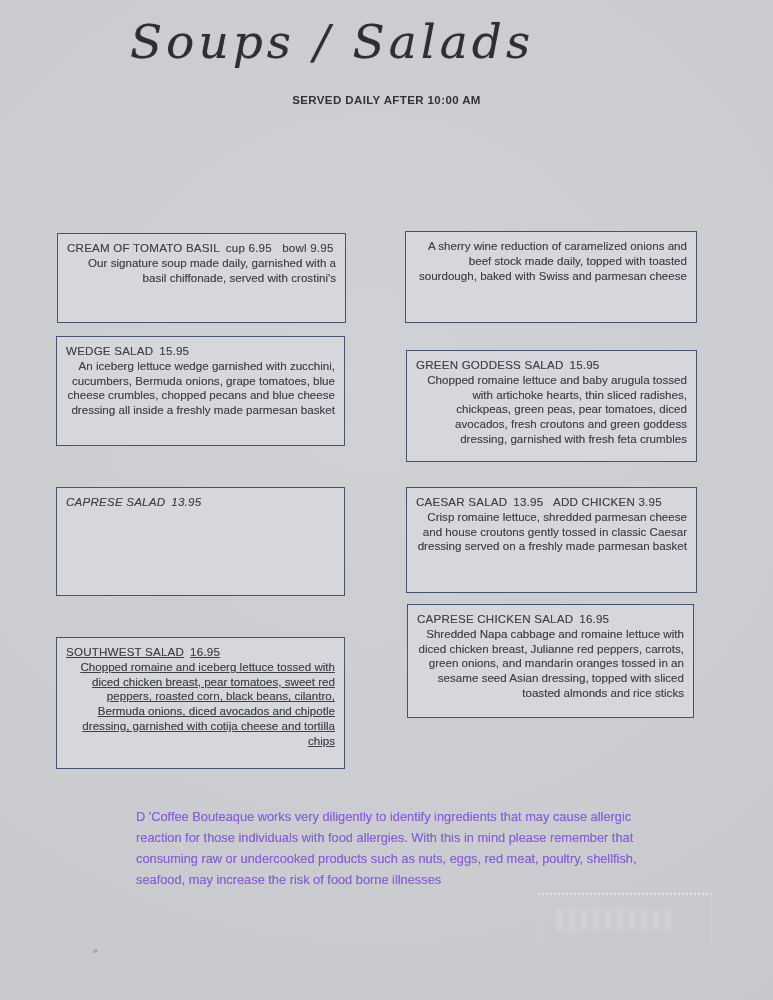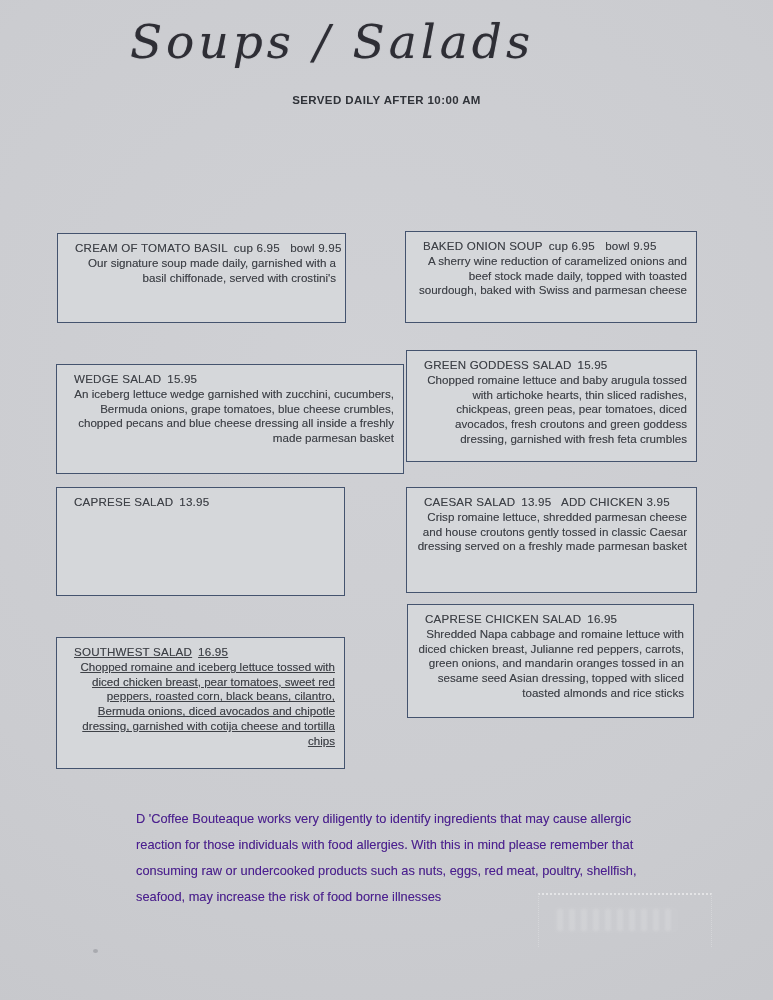--- a/index.html
+++ b/index.html
@@ -52,47 +52,46 @@
     padding: 7px 9px 6px 9px;
     overflow: hidden;
     color: #3e4147;
     font-size: 11.6px;
     line-height: 14.8px;
     text-shadow: 0 0 0.5px rgba(62,65,71,0.45);
   }
   .card-title {
     white-space: pre;
     letter-spacing: 0.2px;
-    margin-left: 8px;
   }
   .card-price {
     margin-left: 6px;
     white-space: pre;
   }
   .card-desc {
     white-space: normal;
     text-align: right;
   }
   
   .card-1 { left: 57px;  top: 233px; width: 289px; height: 90px;  }
   .card-2 { left: 405px; top: 231px; width: 292px; height: 92px;  }
-  .card-3 { left: 56px;  top: 364px; width: 348px; height: 110px; }
+  .card-3 { left: 56px;  top: 336px; width: 289px; height: 110px; }
   .card-4 { left: 406px; top: 350px; width: 291px; height: 112px; }
-  .card-5 { left: 56px;  top: 487px; width: 289px; height: 109px; }
+  .card-5 { left: 56px;  top: 487px; width: 289px; height: 109px; font-style: italic; }
   .card-6 { left: 406px; top: 487px; width: 291px; height: 106px; }
   .card-7 { left: 56px;  top: 637px; width: 289px; height: 132px; text-decoration: underline; }
   .card-8 { left: 407px; top: 604px; width: 287px; height: 114px; }
   .footer-note {
     position: absolute;
     left: 136px;
     top: 806px;
     width: 534px;
     font-size: 12.8px;
-    line-height: 26px;
-    color: #4c1d95;
+    line-height: 21px;
+    color: #8b5cf6;
     text-shadow: 0 0 0.5px rgba(52,55,61,0.4);
   }
   .watermark {
     position: absolute;
     left: 538px;
     top: 893px;
     width: 172px;
     height: 52px;
     border-top: 2px dotted rgba(255,255,255,0.55);
     border-left: 1px dotted rgba(255,255,255,0.25);
@@ -131,21 +130,20 @@
 
 <div class="page-title">Soups / Salads</div>
 <div class="page-subtitle">SERVED DAILY AFTER 10:00 AM</div>
 
 <div class="card card-1">
   <div class="card-title"><span>CREAM OF TOMATO BASIL</span><span class="card-price">cup 6.95   bowl 9.95</span></div>
   <div class="card-desc">Our signature soup made daily, garnished with a basil chiffonade, served with crostini's</div>
 </div>
 
 <div class="card card-2">
-  <div class="card-title"><span>BAKED ONION SOUP</span><span class="card-price">cup 6.95   bowl 9.95</span></div>
   <div class="card-desc">A sherry wine reduction of caramelized onions and beef stock made daily, topped with toasted sourdough, baked with Swiss and parmesan cheese</div>
 </div>
 
 <div class="card card-3">
   <div class="card-title"><span>WEDGE SALAD</span><span class="card-price">15.95</span></div>
   <div class="card-desc">An iceberg lettuce wedge garnished with zucchini, cucumbers, Bermuda onions, grape tomatoes, blue cheese crumbles, chopped pecans and blue cheese dressing all inside a freshly made parmesan basket</div>
 </div>
 
 <div class="card card-4">
   <div class="card-title"><span>GREEN GODDESS SALAD</span><span class="card-price">15.95</span></div>

